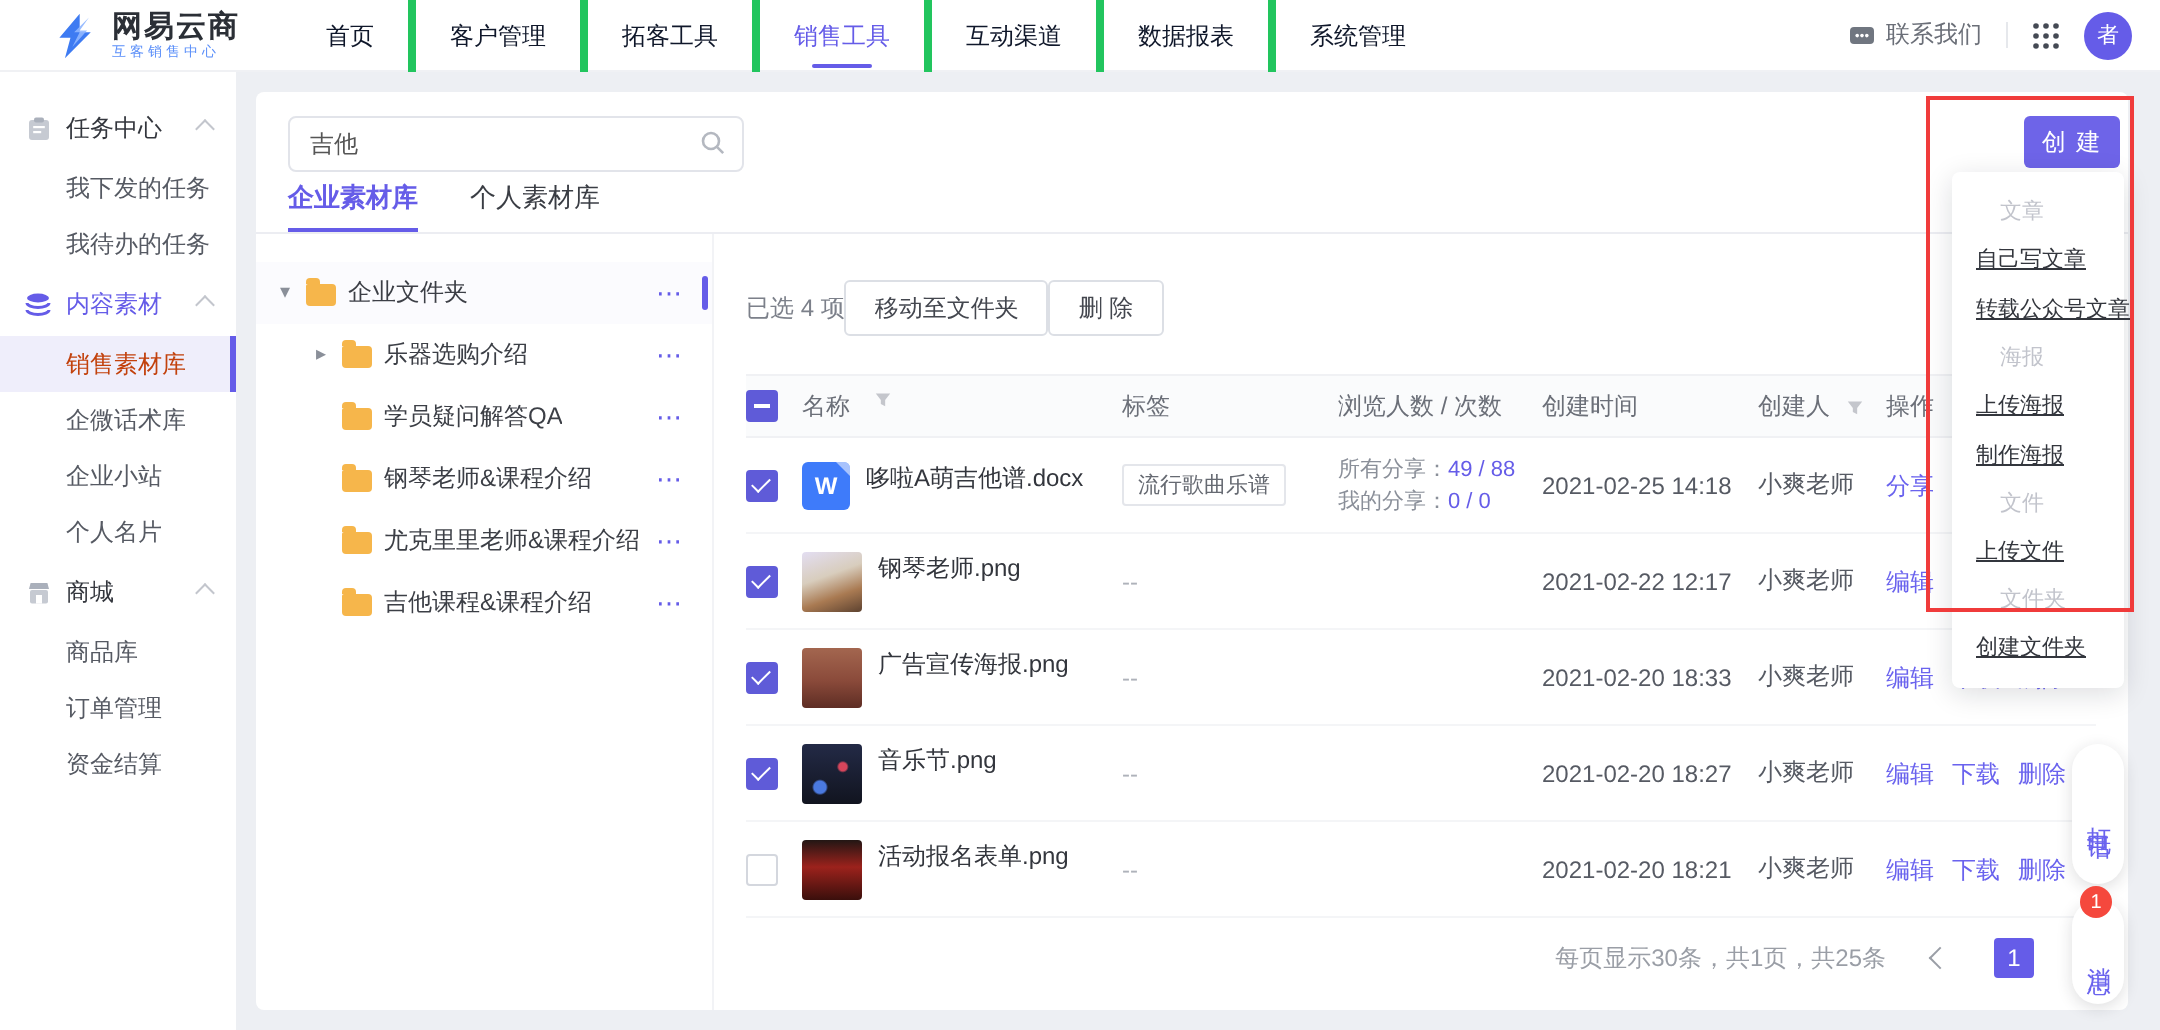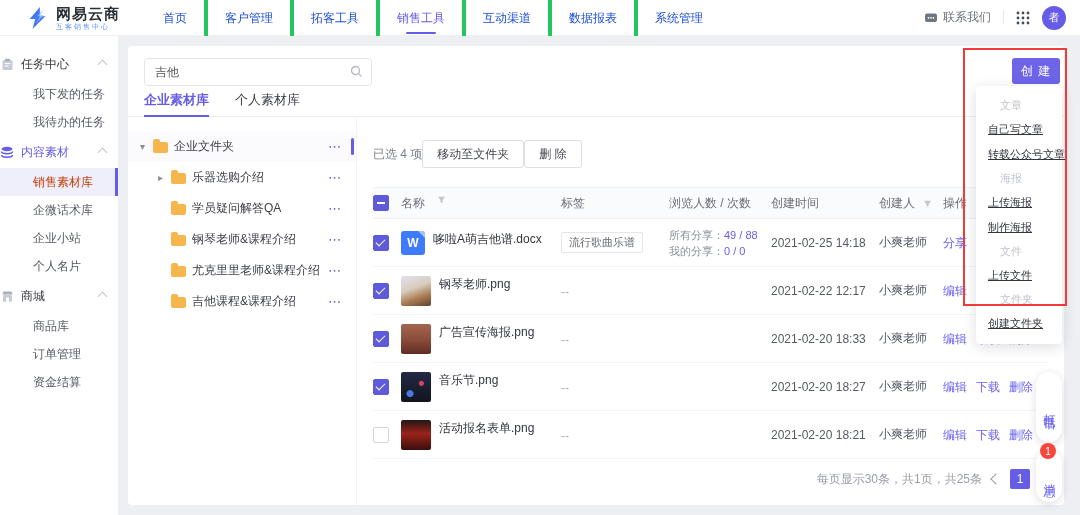--- a/index.html
+++ b/index.html
@@ -8,34 +8,34 @@
        -webkit-font-smoothing:antialiased;}
   
   #topbar{position:absolute;top:0;left:0;right:0;height:36px;background:#fff;
           border-bottom:1px solid #f0f1f4;display:flex;align-items:center;
           padding:0 10px 0 26px;box-sizing:border-box;z-index:30;}
   .logo{display:flex;align-items:center;gap:6px;}
   .logo-text{display:flex;flex-direction:column;line-height:1;}
   .logo-title{font-size:15px;font-weight:700;color:#2b2f36;letter-spacing:1px;}
   .logo-sub{font-size:7px;color:#5b8ff9;letter-spacing:2px;margin-top:2px;}
   #top-nav{display:flex;align-items:center;margin-left:26px;height:36px;}
-  .nav-item{position:relative;font-size:12px;color:#1d4ed8;padding:0 17px;line-height:36px;cursor:pointer;}
+  .nav-item{position:relative;font-size:12px;color:#0f172a;padding:0 17px;line-height:36px;cursor:pointer;}
   .nav-item + .nav-item{border-left:4px solid #22c55e;}
   .nav-item.active{color:#655CE8;}
   .nav-item.active::after{content:'';position:absolute;left:50%;transform:translateX(-50%);
           bottom:2px;width:30px;height:2px;border-radius:1px;background:#655CE8;}
   .topbar-right{margin-left:auto;display:flex;align-items:center;gap:12px;padding-right:4px;}
   .contact{display:flex;align-items:center;gap:5px;font-size:12px;color:#6b6f78;cursor:pointer;}
   .tb-divider{width:1px;height:13px;background:#e6e8ec;}
   .avatar{width:24px;height:24px;border-radius:50%;background:#655CE8;color:#fff;
           font-size:11px;display:flex;align-items:center;justify-content:center;cursor:pointer;}
   
   #sidebar{position:absolute;top:36px;left:0;width:118px;bottom:0;background:#fff;
            padding-top:12px;box-sizing:border-box;z-index:20;}
-  .sb-group{display:flex;align-items:center;height:32px;font-size:12px;
+  .sb-group{display:flex;align-items:center;height:32px;padding-left:12px;font-size:12px;
             color:#33363d;cursor:pointer;}
   .sb-group .sb-glabel{margin-left:7px;}
   .sb-group.acc{color:#655CE8;}
   .sbicon{width:14px;height:14px;display:flex;align-items:center;justify-content:center;}
   .chev-up{width:6px;height:6px;border-left:1px solid #c3c6cd;border-top:1px solid #c3c6cd;
            transform:rotate(45deg);margin-left:auto;margin-right:12px;}
   .sb-item{height:28px;line-height:28px;padding-left:33px;font-size:12px;color:#565a63;cursor:pointer;}
   .sb-item.active{background:#efeefb;color:#c2410c;box-shadow:inset -3px 0 0 #655CE8;}
   
   #main{position:absolute;top:36px;left:118px;right:0;bottom:0;background:#edeff3;}
@@ -112,21 +112,21 @@
   .thumb.signup-form{background:linear-gradient(180deg,#221614 0%,#9c221c 45%,#3a0f0c 100%);}
   .chip{display:inline-block;border:1px solid #e4e6eb;border-radius:2px;padding:2px 7px;
         font-size:11px;color:#666a72;background:#fff;}
   .tagtext{font-size:12px;color:#aeb2ba;}
   .vline{font-size:11px;line-height:16px;white-space:nowrap;}
   .vlabel{color:#8a8f99;}
   .vval{color:#655CE8;}
   .oplink{font-size:12px;color:#6a63ee;margin-right:9px;cursor:pointer;}
   .funnel{margin-left:4px;}
   
-  .pagination{display:flex;align-items:center;justify-content:flex-end;gap:10px;height:40px;
+  .pagination{display:flex;align-items:center;justify-content:flex-end;gap:23px;height:40px;
         font-size:12px;color:#9a9ea6;}
   .chev{width:7px;height:7px;border-left:1px solid #9a9ea6;border-bottom:1px solid #9a9ea6;
         display:inline-block;cursor:pointer;}
   .chev.left{transform:rotate(45deg);}
   .chev.right{transform:rotate(225deg);}
   .pg-current{width:20px;height:20px;border-radius:2px;background:#655CE8;color:#fff;
         display:flex;align-items:center;justify-content:center;font-size:12px;cursor:pointer;}
   
   .create-menu{position:absolute;left:976px;top:86px;width:86px;background:#fff;border-radius:4px;
         box-shadow:0 3px 14px rgba(15,18,35,.14);padding:8px 0;z-index:60;box-sizing:border-box;}

